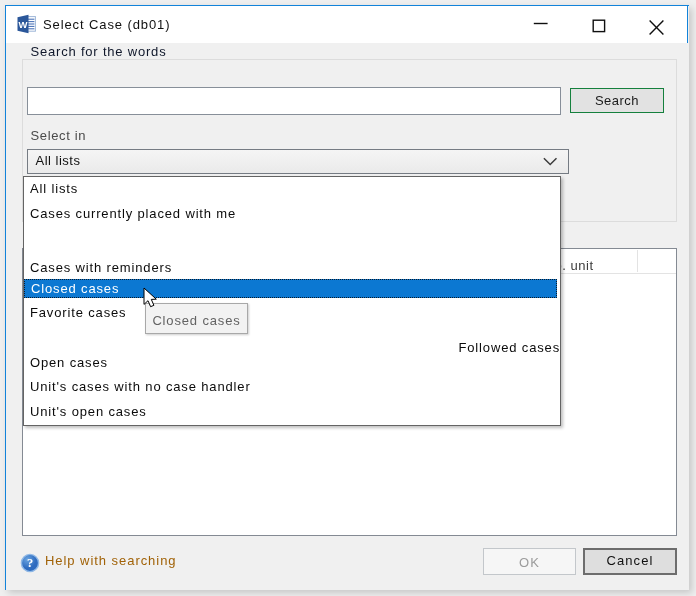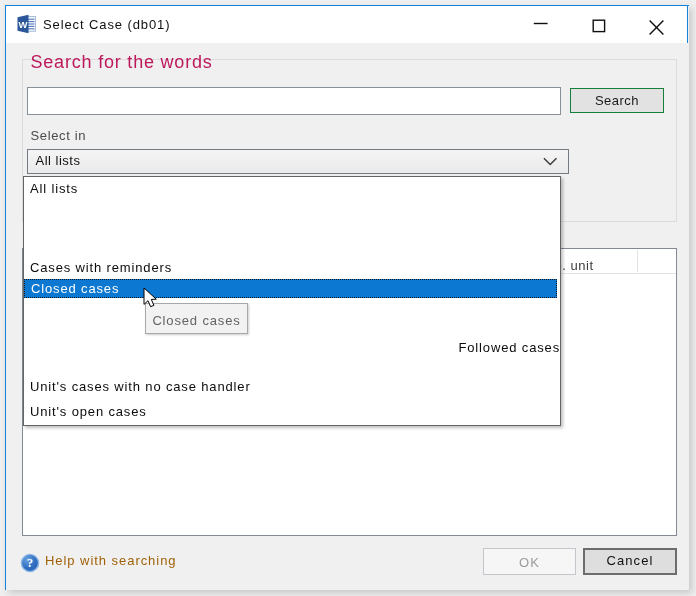--- a/index.html
+++ b/index.html
@@ -10,21 +10,21 @@
   #win{position:absolute;left:5px;top:5px;width:683px;height:584px;
        background:#f0f0f0;
        border-left:1px solid #1283da;border-top:1px solid #1283da;
        box-shadow:3px 3px 7px rgba(0,0,0,0.17);}
   #titlebar{position:absolute;left:0;top:0;width:681px;height:37px;
        background:#ffffff;border-right:1px solid #1283da;}
   #title{position:absolute;left:37px;top:10.5px;font-size:13px;letter-spacing:0.9px;color:#101010;}
   
   #grp{position:absolute;left:16px;top:53px;width:653px;height:161px;
        border:1px solid #dcdcdc;}
-  #lab1{position:absolute;left:24.5px;top:46px;font-size:18px;letter-spacing:0.8px;color:#be185d;}
+  #lab1{position:absolute;left:24.5px;top:38px;font-size:13px;letter-spacing:0.8px;color:#0f172a;}
   #inp{position:absolute;left:21px;top:81px;width:532px;height:26px;background:#fff;
        border:1px solid #878f99;}
   #searchbtn{position:absolute;left:564px;top:82px;width:92px;height:23px;
        background:#e2e2e2;border:1px solid #15803d;
        font-size:13px;letter-spacing:0.5px;color:#1a1a1a;text-align:center;line-height:23px;}
   #lab2{position:absolute;left:24.5px;top:121.5px;font-size:13px;letter-spacing:0.65px;color:#4a4a4a;}
   #combo{position:absolute;left:21px;top:143px;width:532px;height:23px;
        background:linear-gradient(#f5f5f5,#eaeaea);border:1px solid #757b83;
        font-size:13px;letter-spacing:0.5px;color:#111;line-height:22px;padding-left:7.5px;}
   
@@ -103,25 +103,28 @@
 
   <div id="lv">
     <div id="lvhead">
       <div id="lvtext">Resp. unit</div>
       <div id="lvsep"></div>
     </div>
   </div>
 
   <div id="popup">
     <div class="it" style="top:0px;">All lists</div>
+    <div class="it" style="top:24.8px;">Cases currently placed with me</div>
     <div class="it" style="top:79px;">Cases with reminders</div>
     <div id="hl">
           <div id="hltext">Closed cases</div>
         </div>
+    <div class="it" style="top:124px;">Favorite cases</div>
     <div class="it" style="top:159px;text-align:right;">Followed cases</div>
+    <div class="it" style="top:173.6px;">Open cases</div>
     <div class="it" style="top:198.4px;">Unit's cases with no case handler</div>
     <div class="it" style="top:223.2px;">Unit's open cases</div>
   </div>
 
   <div id="tip">Closed cases</div>
 
   <svg class="abs" style="left:137px;top:281px;z-index:9;" width="14" height="21" viewBox="0 0 14 21">
     <polygon points="1,1 1,17.4 5,13.7 7.6,19.7 10.9,18.3 8.3,12.4 13.3,12.2" fill="#fff" stroke="#000" stroke-width="1"></polygon>
   </svg>
 

